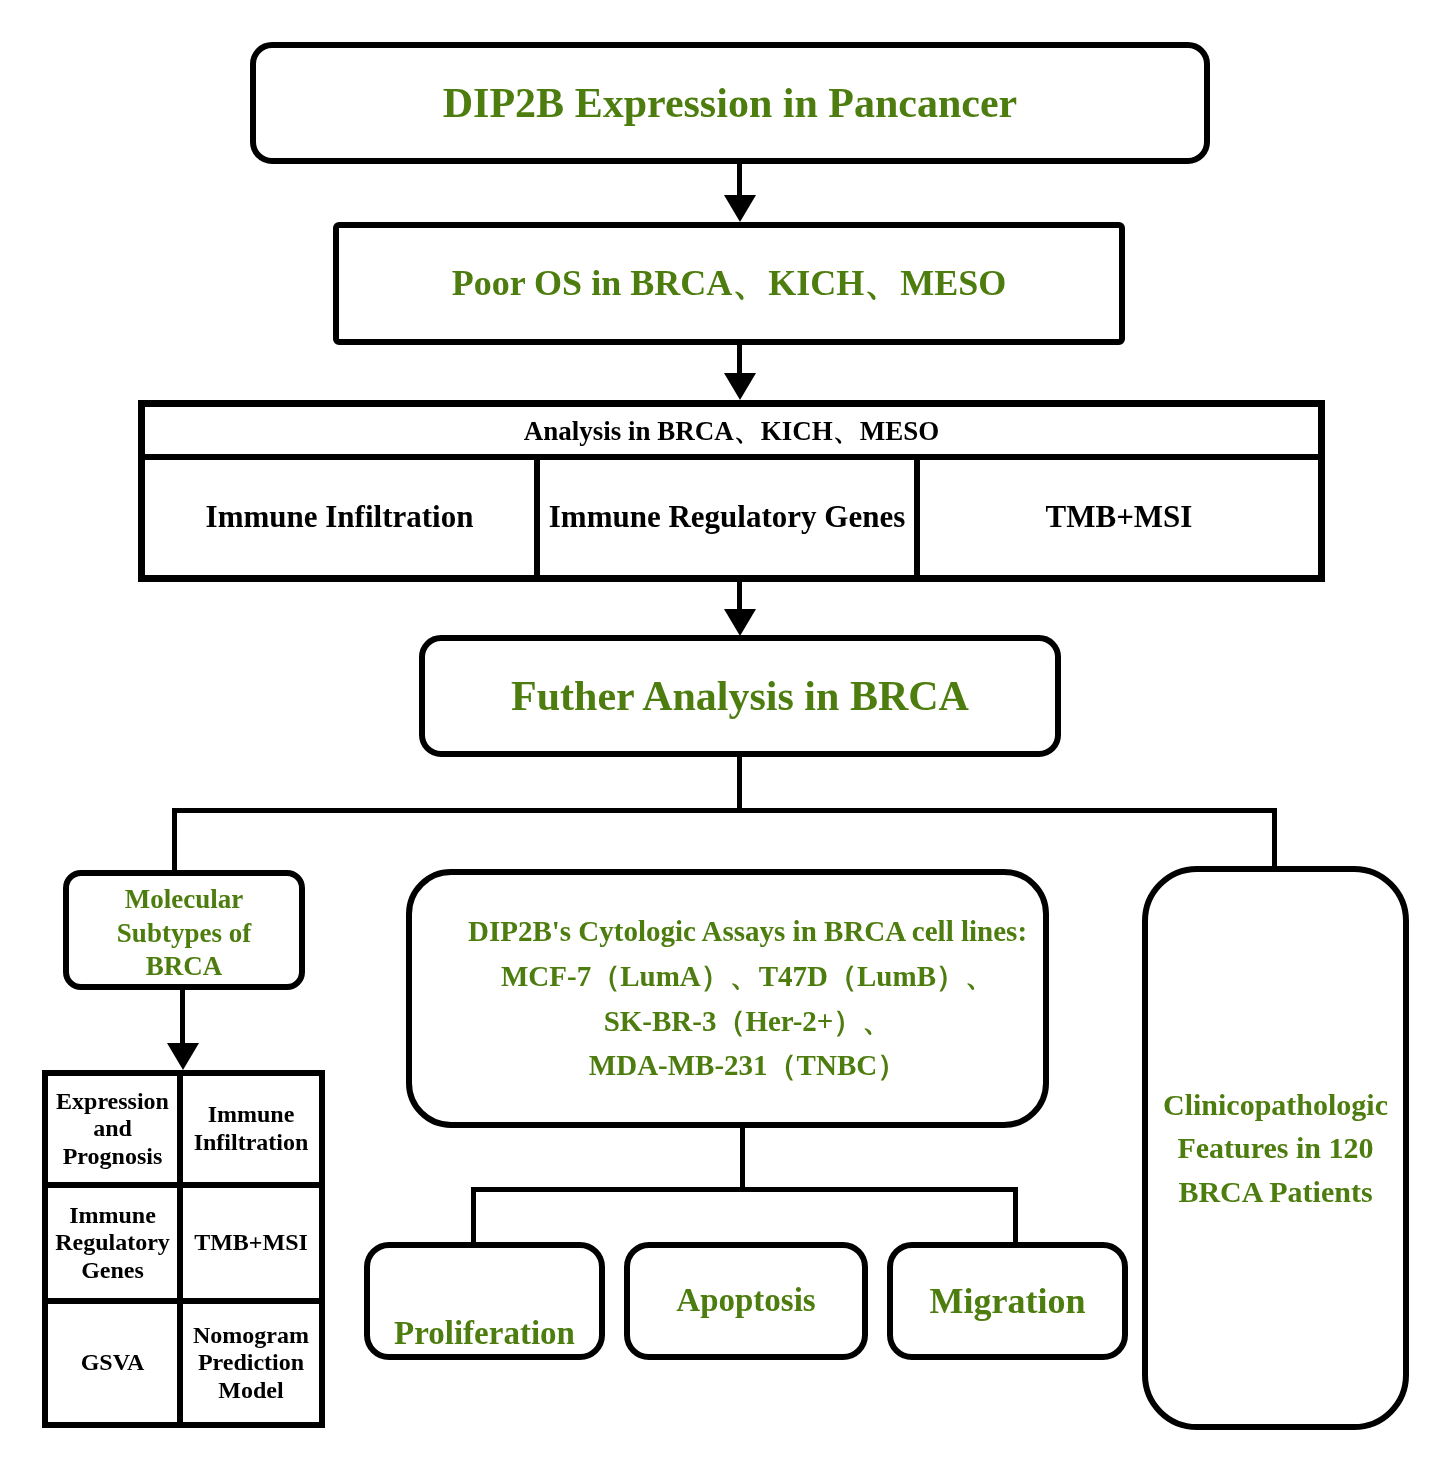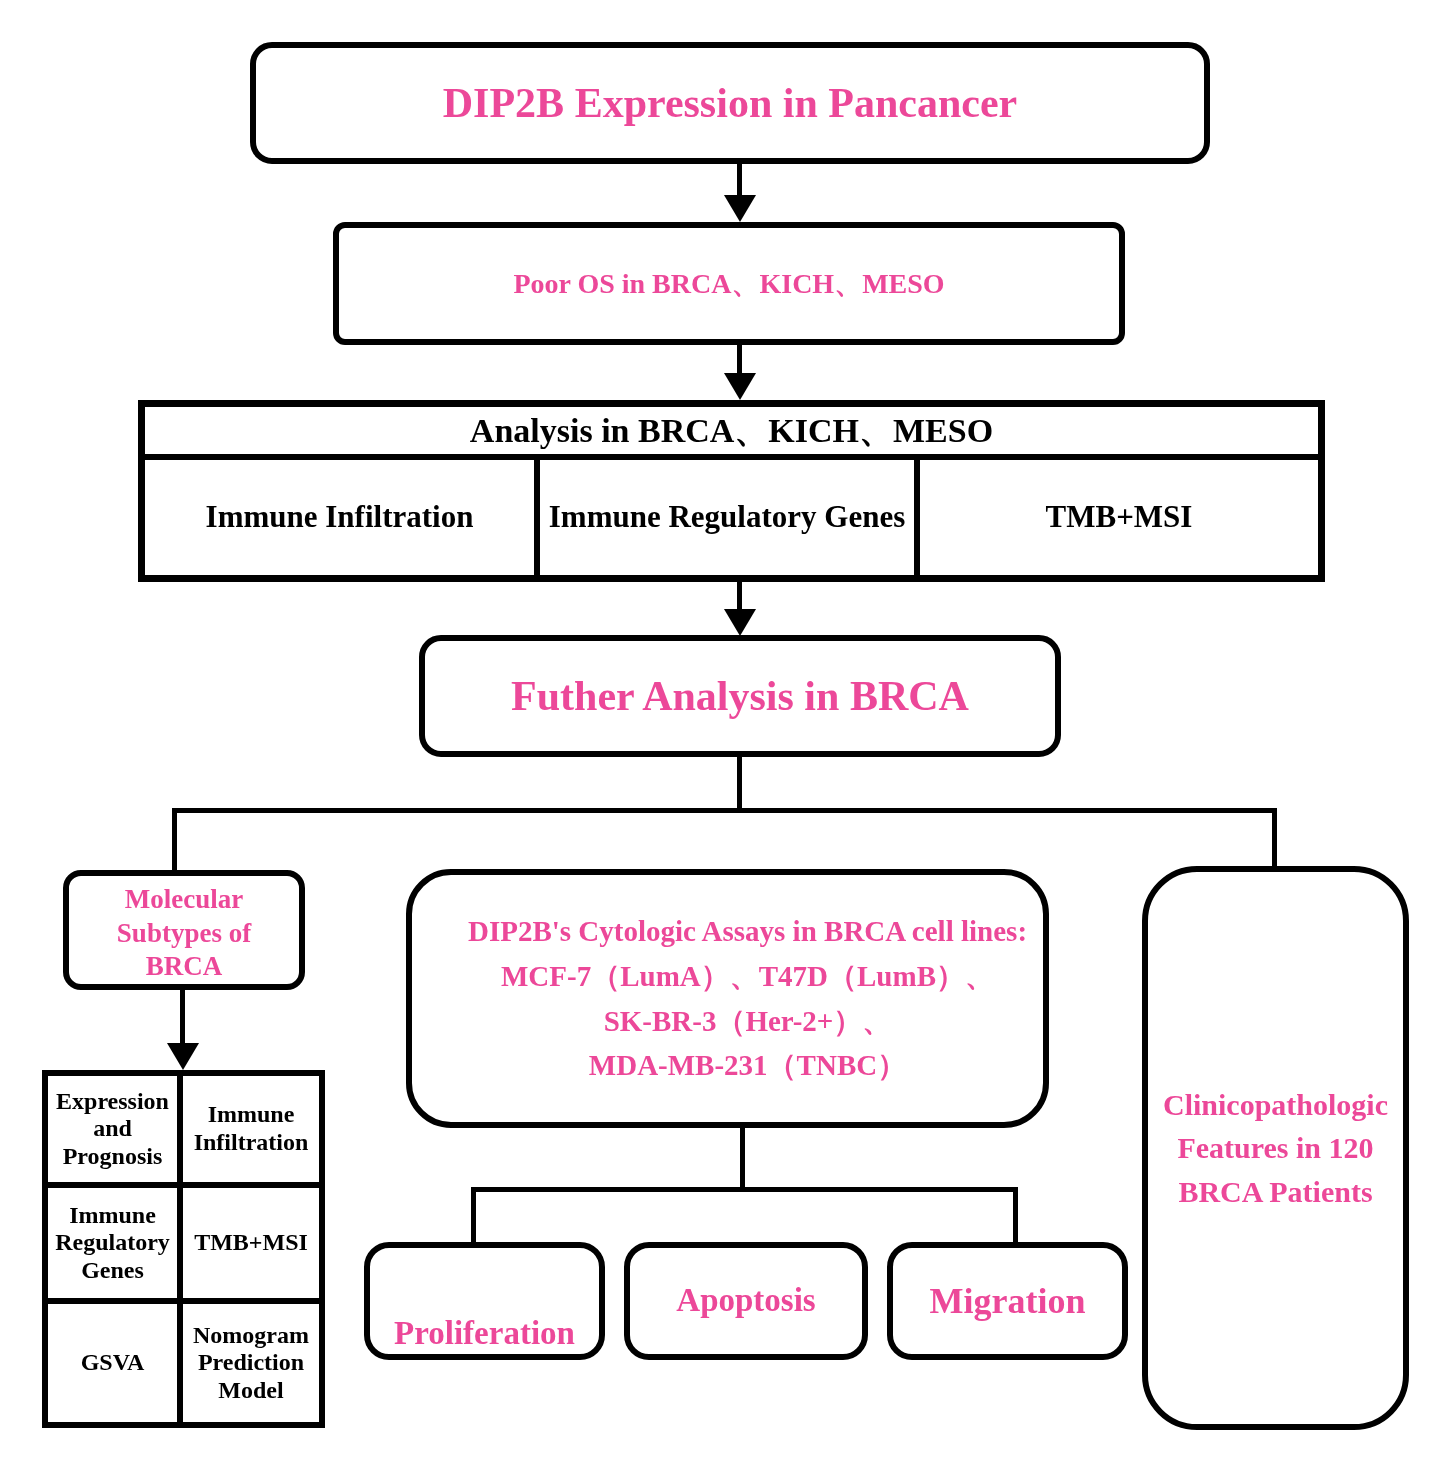--- a/index.html
+++ b/index.html
@@ -18,54 +18,54 @@
   .box {
     position: absolute;
     box-sizing: border-box;
     border: 6px solid #000;
     background: #fff;
     display: flex;
     align-items: center;
     justify-content: center;
     text-align: center;
     font-weight: bold;
-    color: #ec4899;
+    color: #4d7c0f;
     line-height: 1.25;
   }
   .vline, .hline {
     position: absolute;
     background: #000;
   }
   .arrowhead {
     position: absolute;
     width: 0;
     height: 0;
     border-left: 16px solid transparent;
     border-right: 16px solid transparent;
     border-top: 27px solid #000;
   }
 
   
   .box-pancancer { left: 250px; top: 42px;  width: 960px; height: 122px; border-radius: 22px; font-size: 42px; }
-  .box-pooros    { left: 333px; top: 222px; width: 792px; height: 123px; border-radius: 12px; font-size: 28px; }
+  .box-pooros    { left: 333px; top: 222px; width: 792px; height: 123px; border-radius: 6px; font-size: 36px; }
   .box-futher    { left: 419px; top: 635px; width: 642px; height: 122px; border-radius: 22px; font-size: 42px; }
 
   
   .analysis-table {
     position: absolute; left: 138px; top: 400px; width: 1187px; height: 182px;
     box-sizing: border-box; border: 7px solid #000; background: #fff;
     display: grid;
     grid-template-columns: 395px 380px 1fr;
     grid-template-rows: 53px 1fr;
   }
   .analysis-header {
     grid-column: 1 / 4;
     border-bottom: 6px solid #000;
     display: flex; align-items: center; justify-content: center;
-    font-weight: bold; font-size: 34px;
+    font-weight: bold; font-size: 27px;
   }
   .analysis-cell {
     display: flex; align-items: center; justify-content: center;
     text-align: center; font-weight: bold; font-size: 31px; line-height: 1.25;
   }
   .analysis-cell.has-divider { border-right: 6px solid #000; }
 
   
   .box-molecular { left: 63px; top: 870px; width: 242px; height: 120px; border-radius: 18px; font-size: 27px; padding: 0 18px; align-items: flex-end; }
   .mol-table {

